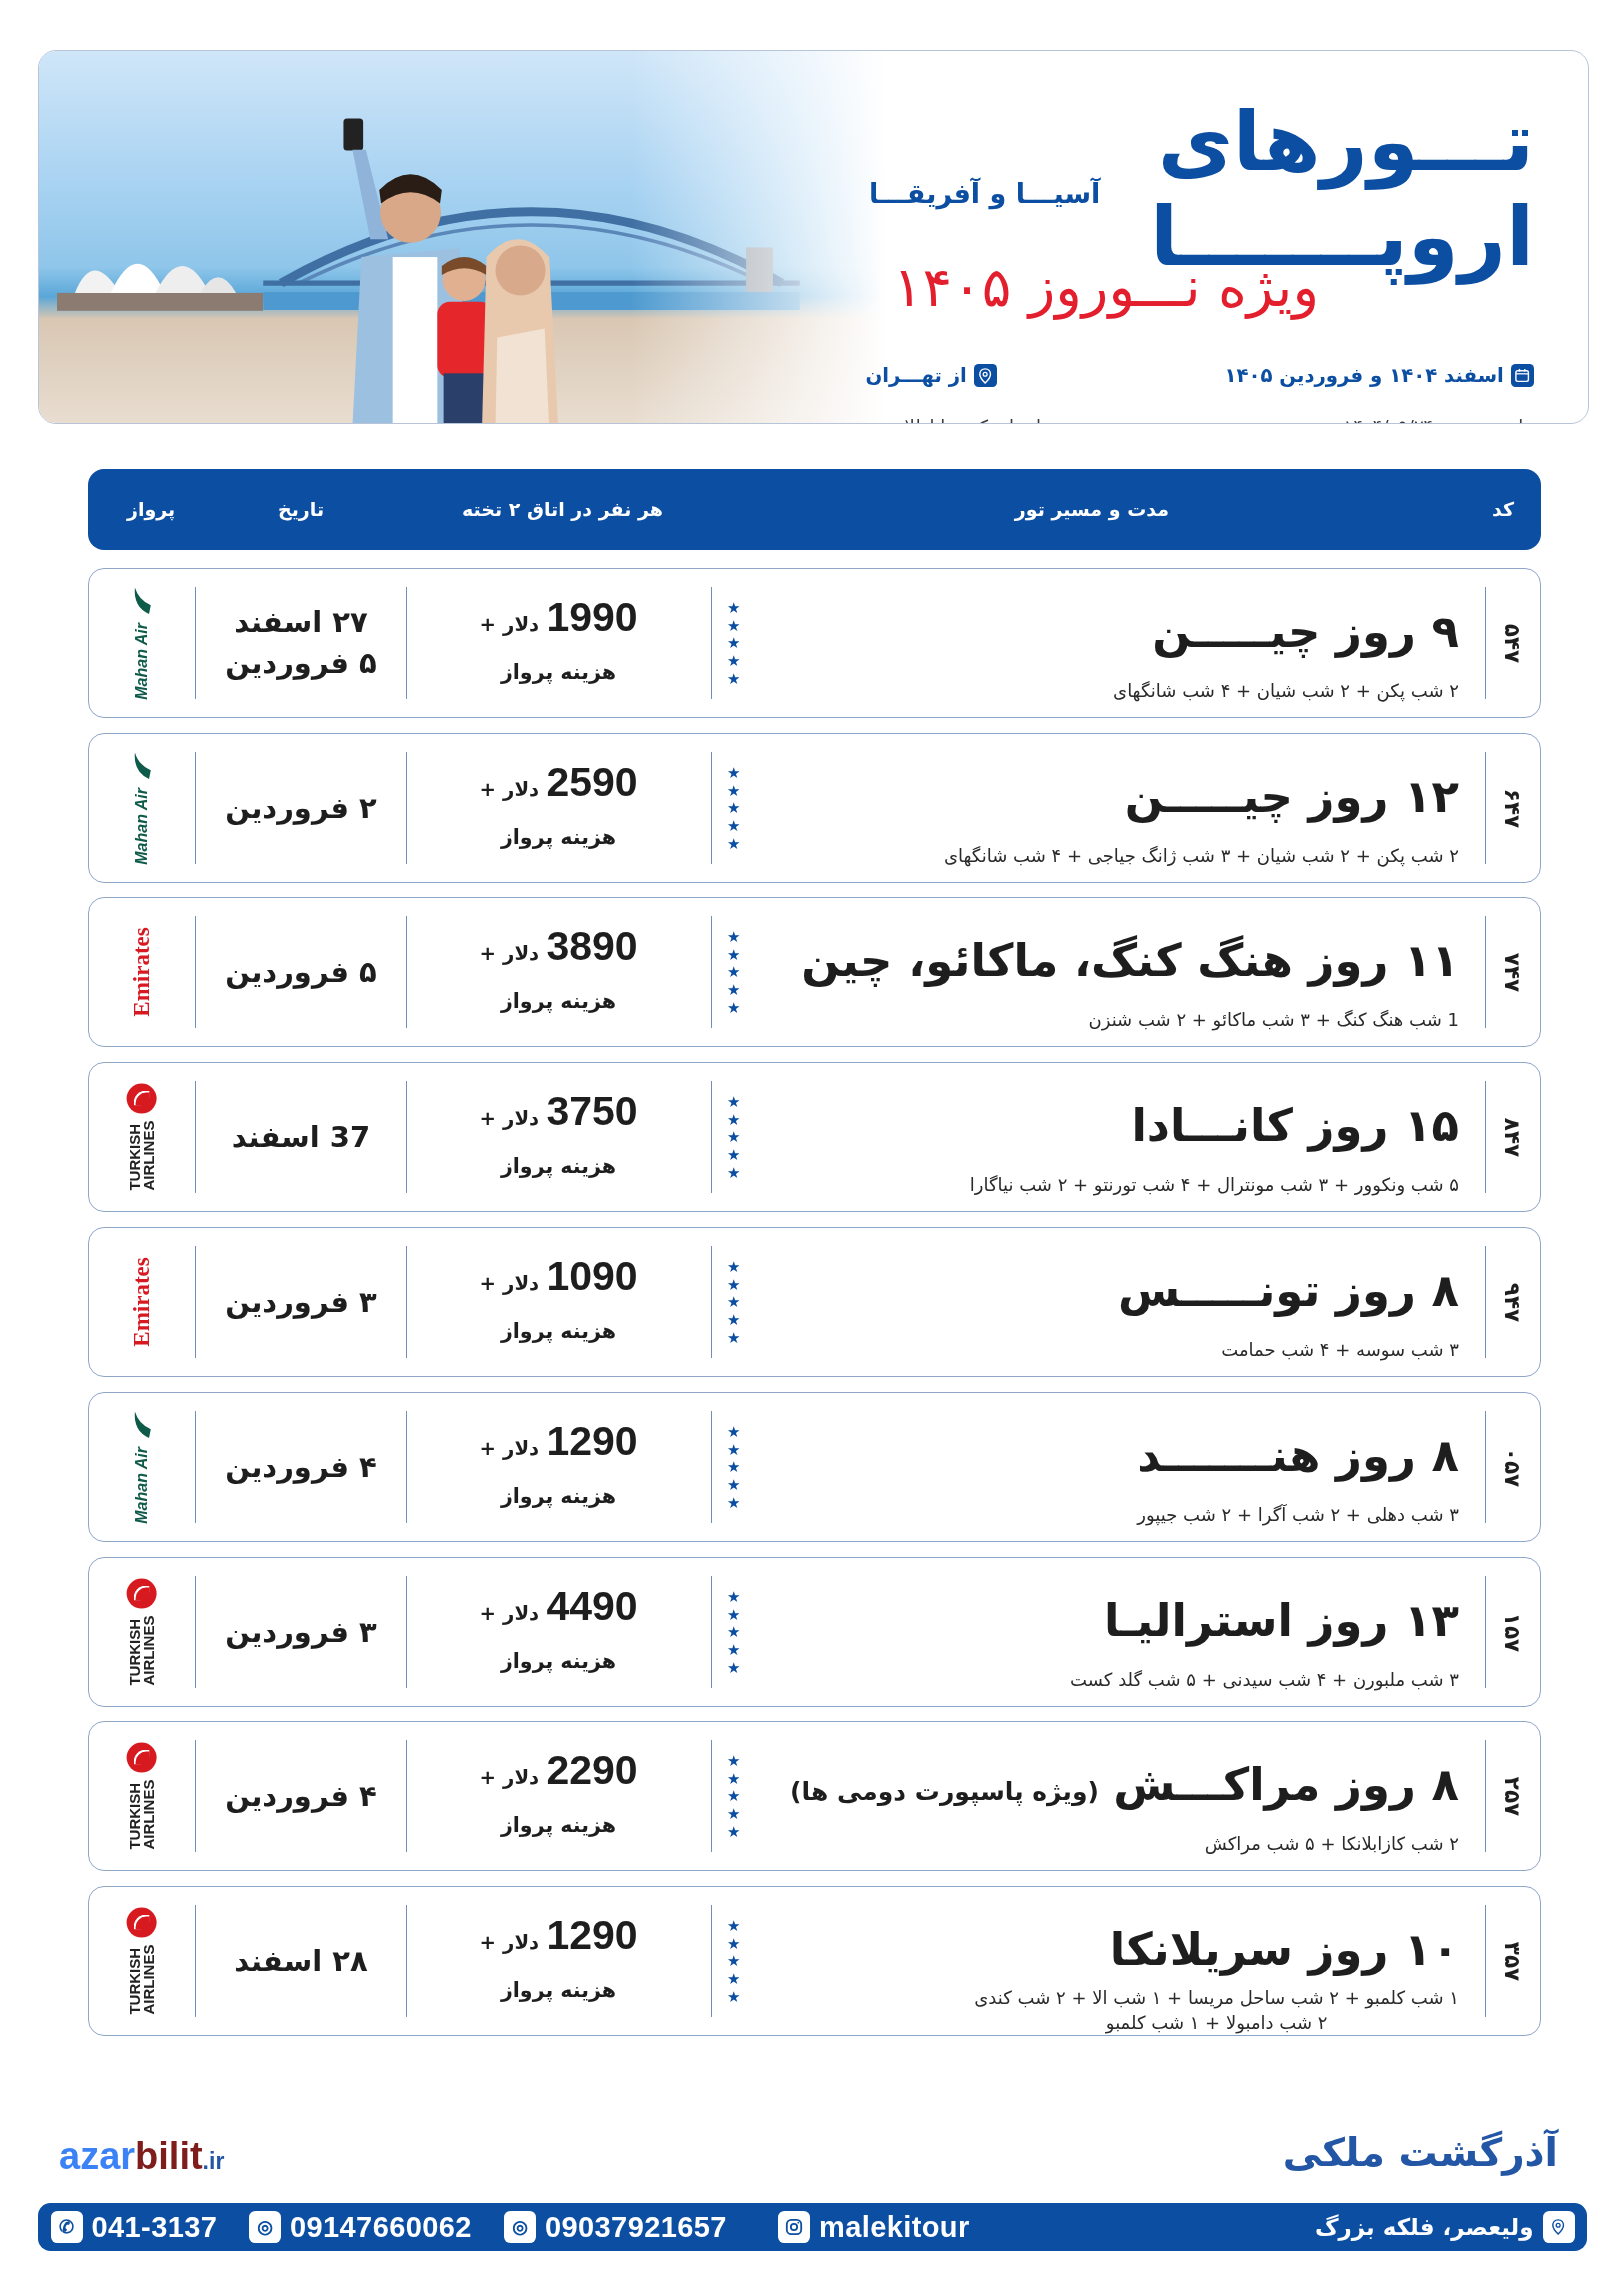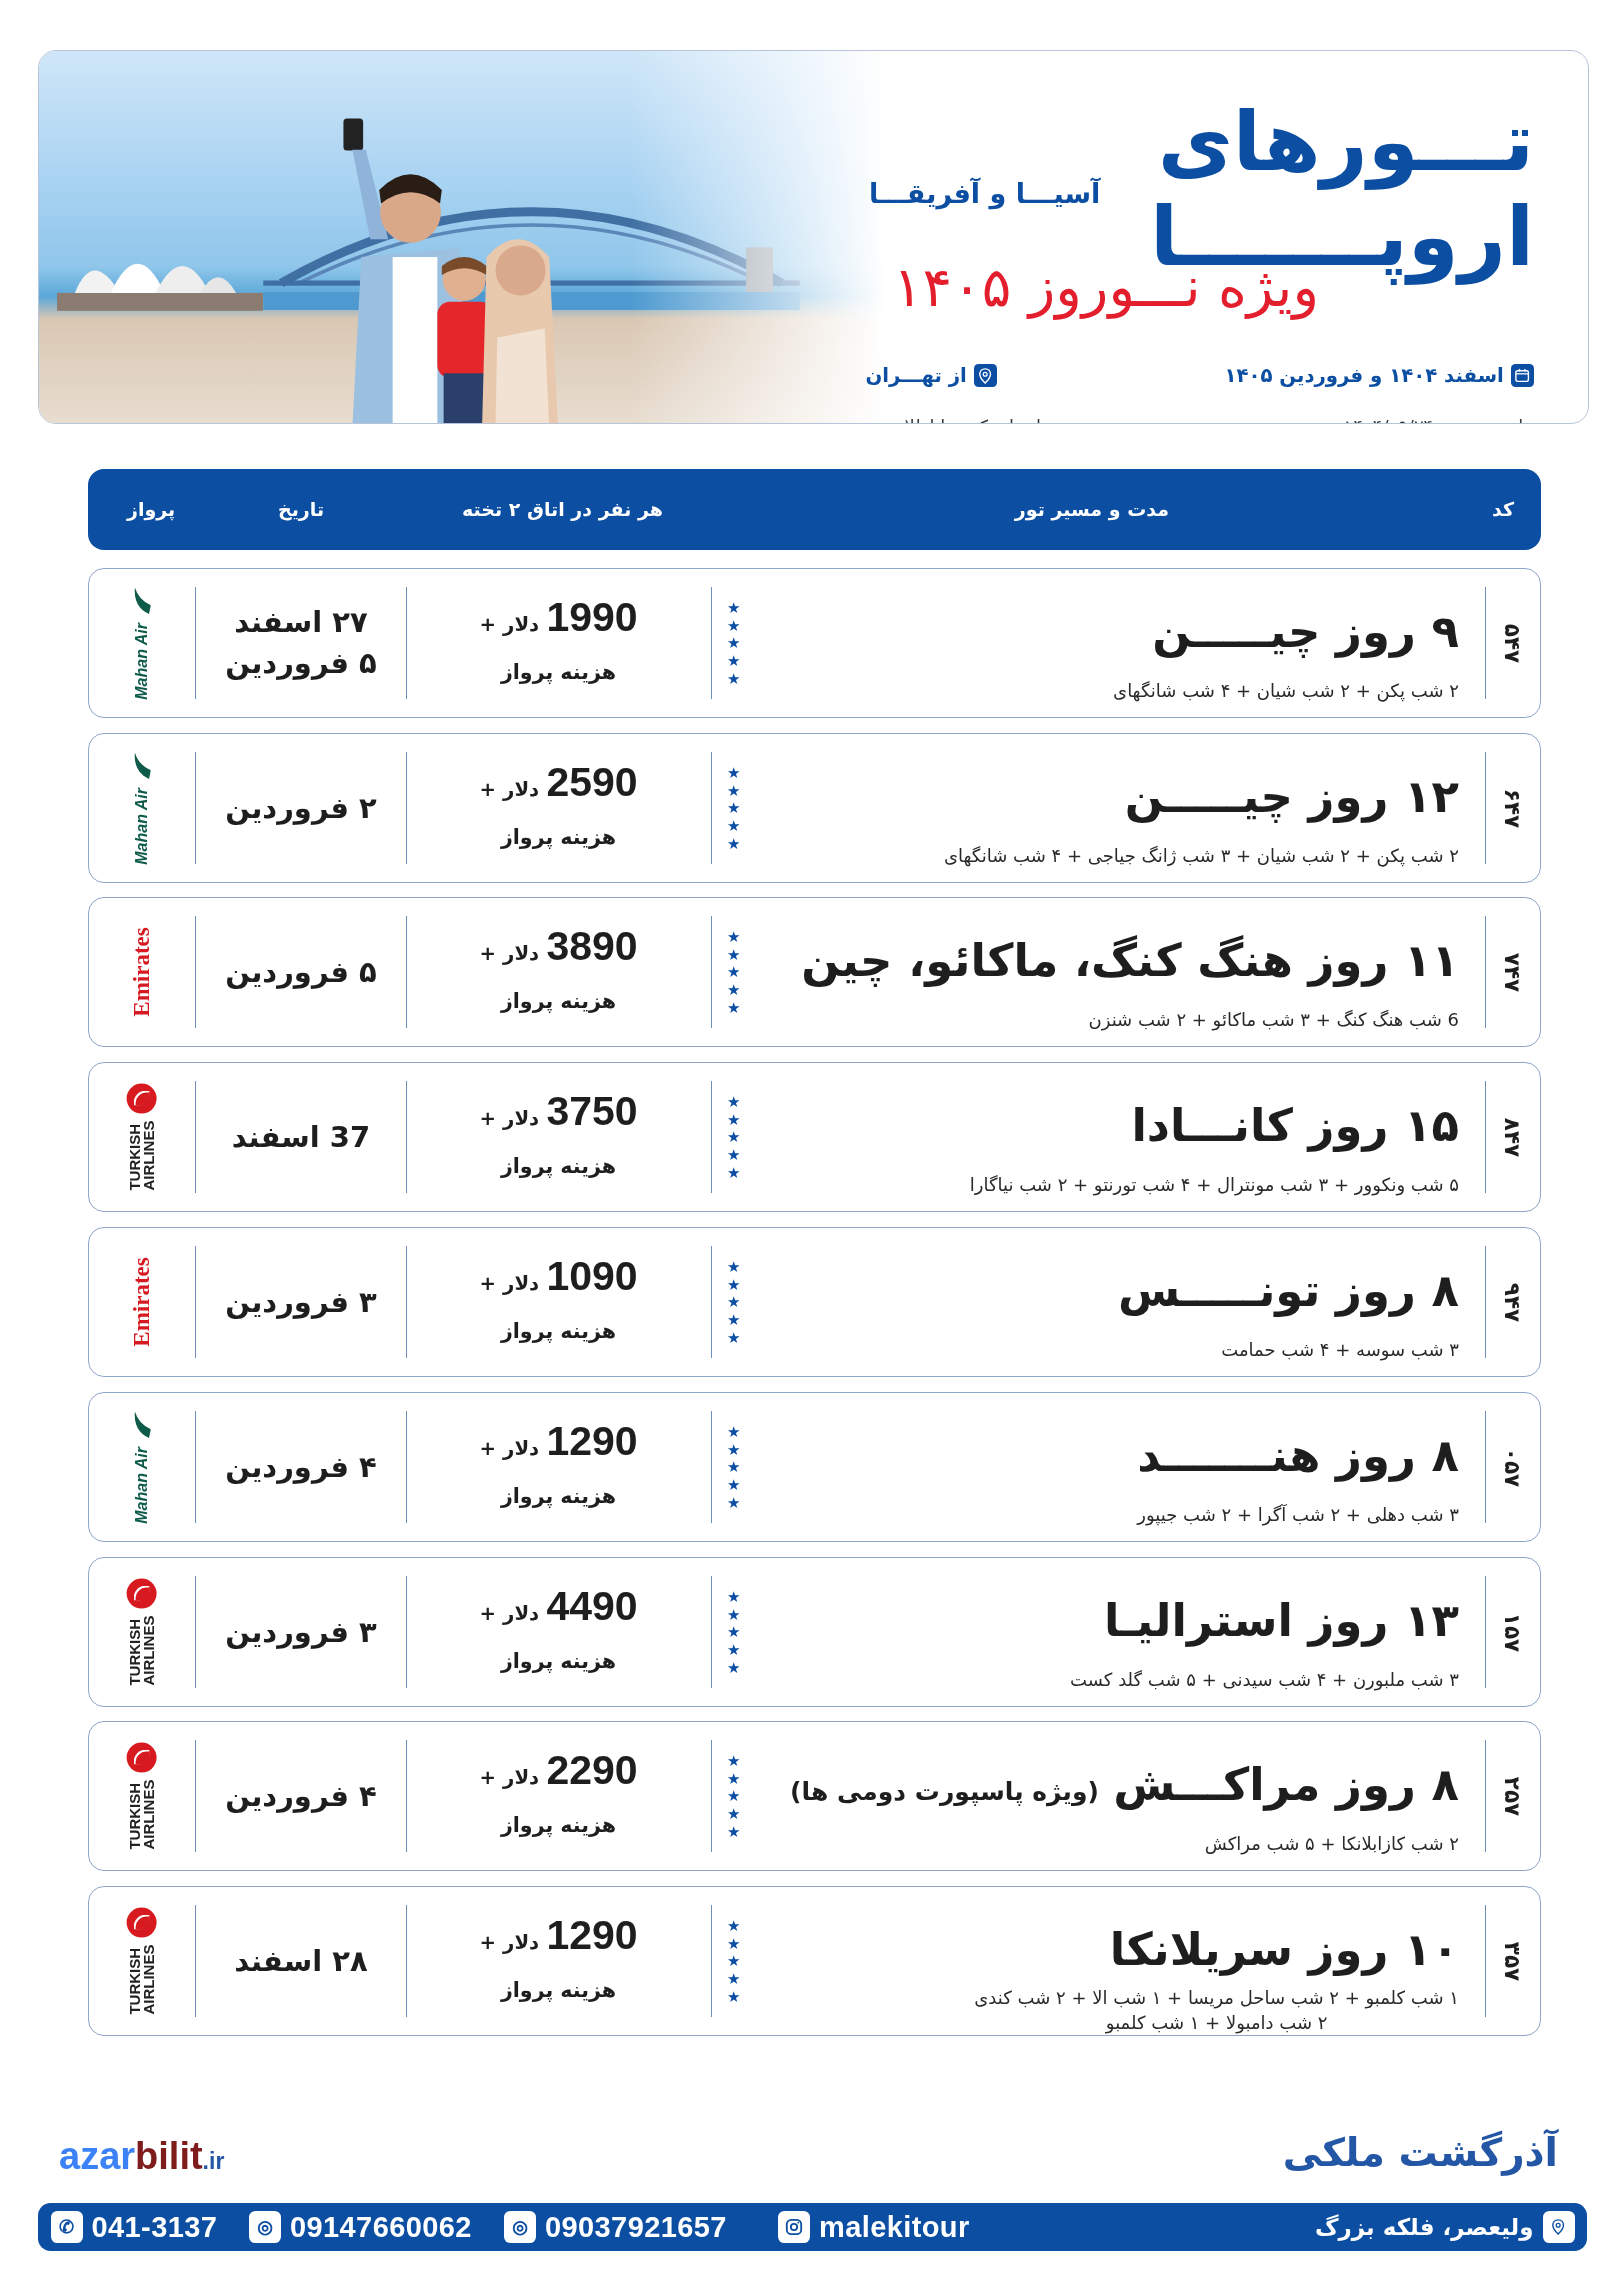--- a/index.html
+++ b/index.html
@@ -263,21 +263,21 @@
       </div>
   </div>
     <div class="row" style="top: 897px;">
     <div class="cell-code">
         <span class="code-text">۷۴۷</span>
       </div>
     <div class="vline" style="right:54px"></div>
     <div class="cell-route">
       <div class="route-title"><span class="t-main">۱۱ روز هنگ کنگ، ماکائو، چین</span></div>
       <div class="route-desc">
-          <div>6 شب هنگ کنگ + ۳ شب ماکائو + ۲ شب شنزن</div>
+          <div>1 شب هنگ کنگ + ۳ شب ماکائو + ۲ شب شنزن</div>
         </div>
     </div>
     <div class="stars">
         <span>★</span>
         <span>★</span>
         <span>★</span>
         <span>★</span>
         <span>★</span>
       </div>
     <div class="vline" style="left:622px"></div>

